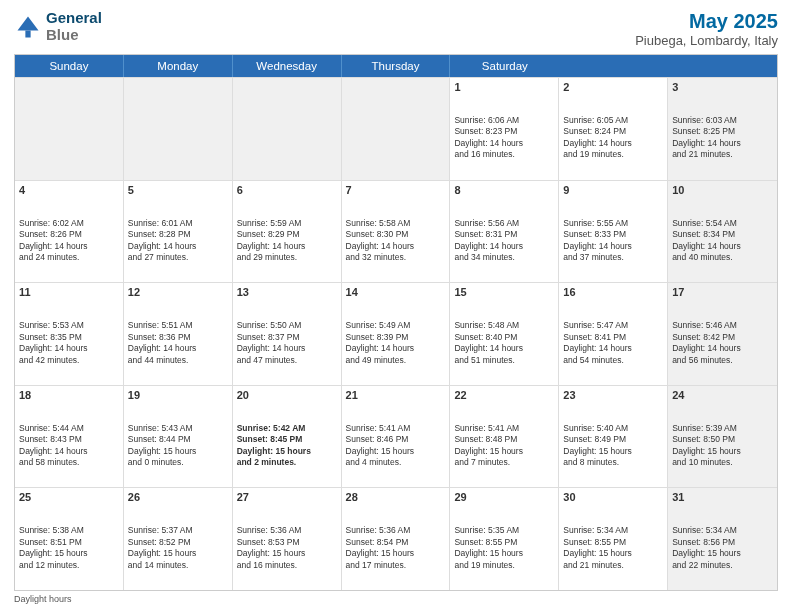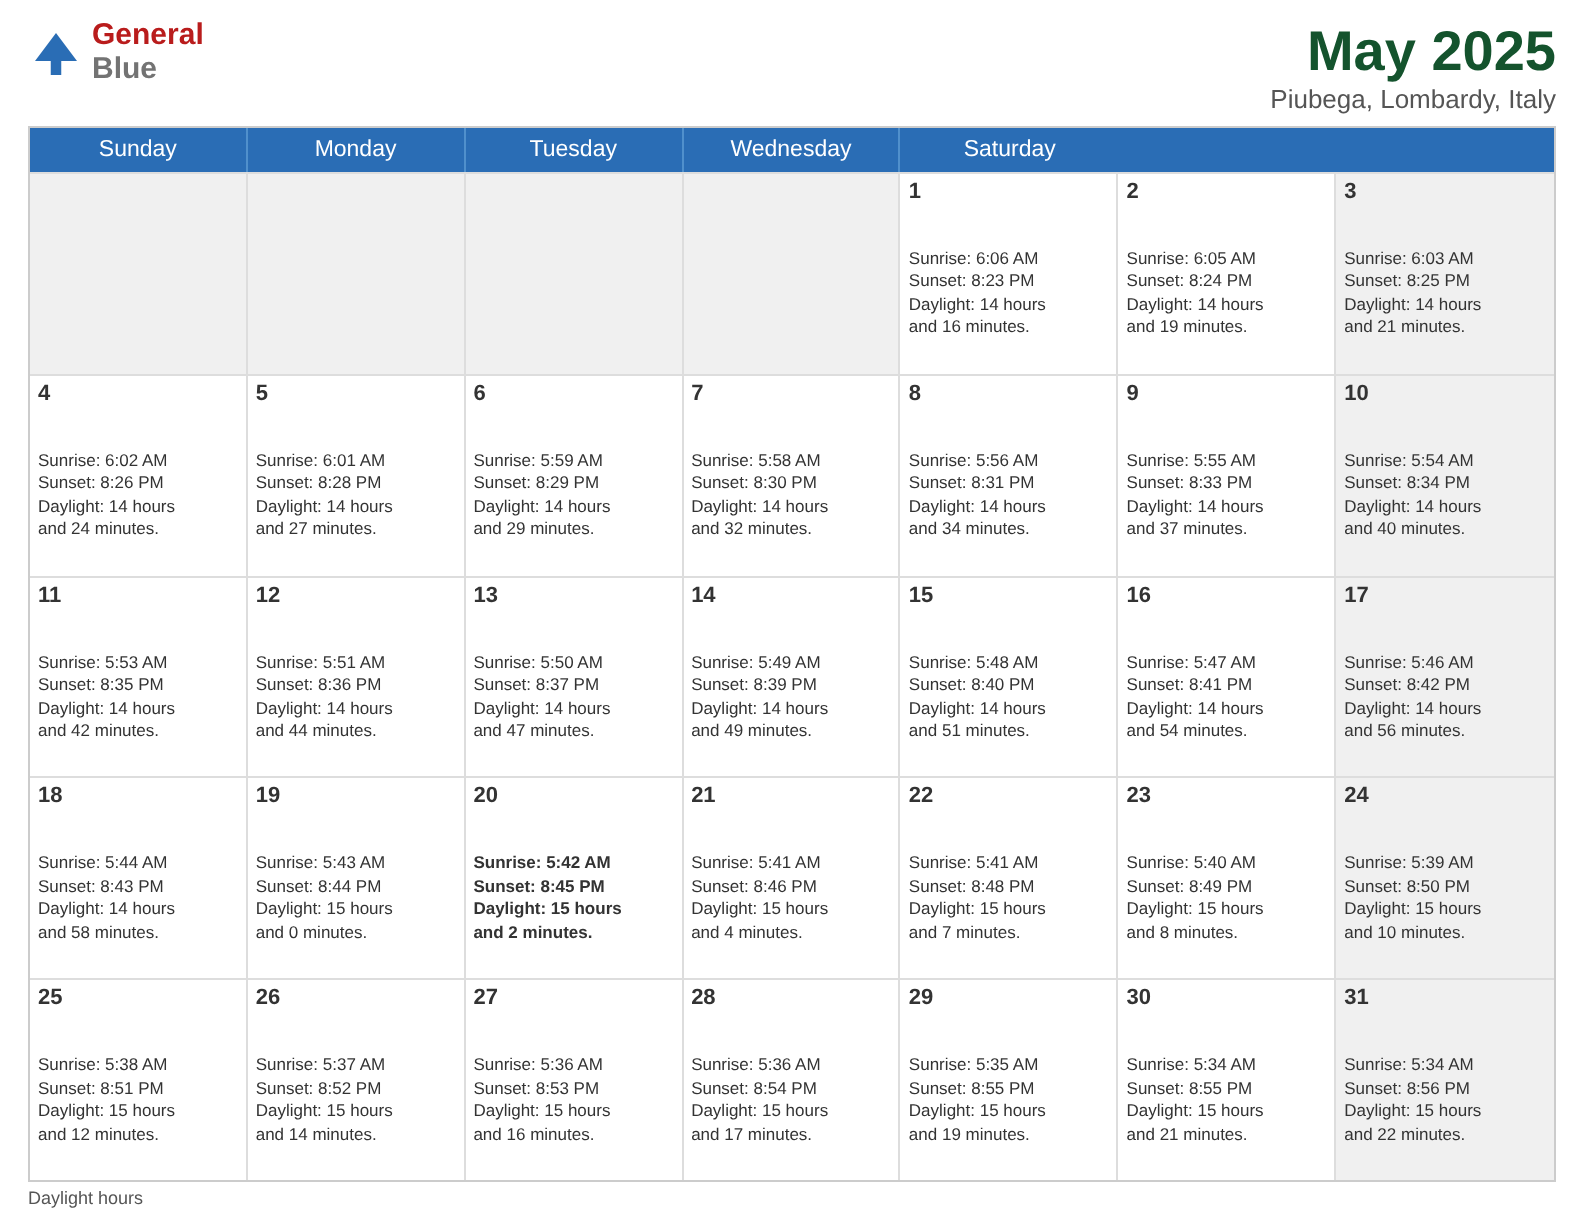--- a/index.html
+++ b/index.html
@@ -29,38 +29,38 @@
       gap: 4px;
     }
     .logo-text {
       display: flex;
       flex-direction: column;
       line-height: 1.1;
     }
     .logo-general {
       font-size: 15px;
       font-weight: bold;
-      color: #b91c1c;
+      color: #0c4a6e;
     }
     .logo-blue {
       font-size: 15px;
       font-weight: bold;
       color: #737373;
     }
     .logo-icon {
       width: 28px;
       height: 28px;
     }
     .title-block {
       text-align: right;
     }
     .title-month {
-      font-size: 28px;
+      font-size: 20px;
       font-weight: bold;
-      color: #14532d;
+      color: #0369a1;
     }
     .title-location {
       font-size: 13px;
       color: #555;
     }
     .calendar {
       flex: 1;
       display: flex;
       flex-direction: column;
       border: 1px solid #ccc;
@@ -139,22 +139,22 @@
     <div class="title-block">
       <div class="title-month">May 2025</div>
       <div class="title-location">Piubega, Lombardy, Italy</div>
     </div>
   </div>
 
   <div class="calendar">
     <div class="cal-header-row">
     <div class="cal-header-cell">Sunday</div>
         <div class="cal-header-cell">Monday</div>
-        <div class="cal-header-cell">Tuesday</div>
         <div class="cal-header-cell">Wednesday</div>
+        <div class="cal-header-cell">Thursday</div>
         <div class="cal-header-cell">Saturday</div>
       </div>
     <div class="cal-body">
     <div class="cal-row">
           <div class="cal-cell shaded empty"></div>
           <div class="cal-cell shaded empty"></div>
           <div class="cal-cell shaded empty"></div>
           <div class="cal-cell shaded empty"></div>
           <div class="cal-cell">
             <div class="day-num">1</div>

